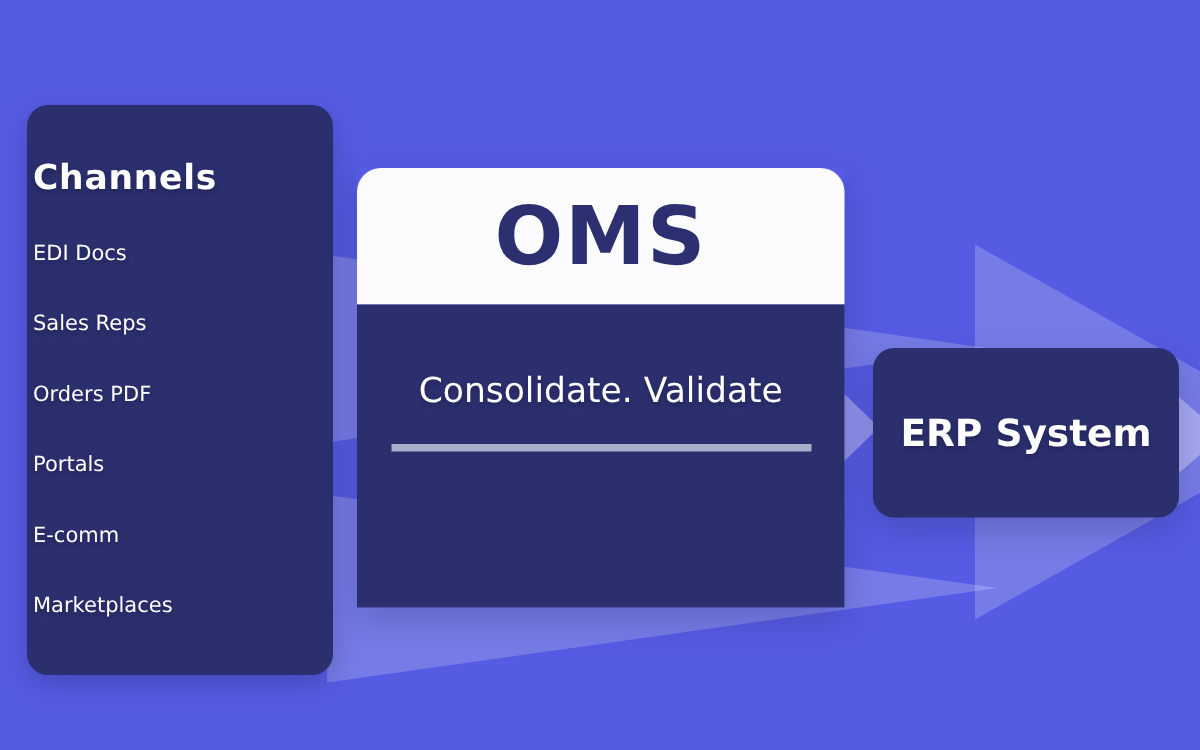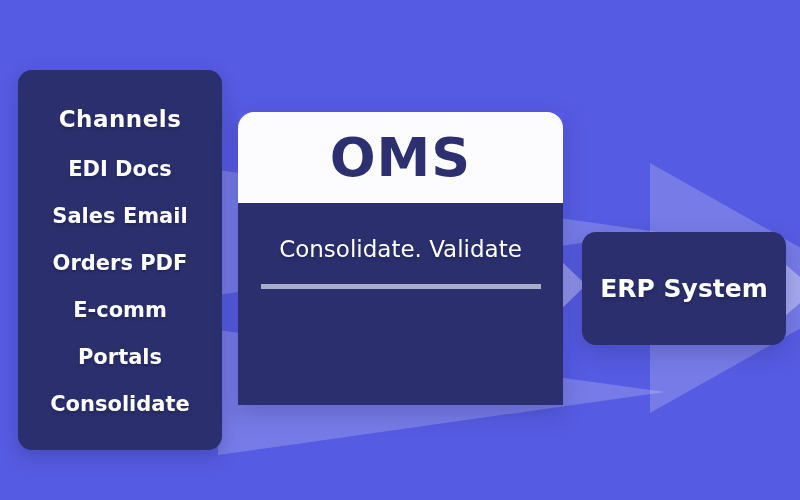--- a/index.html
+++ b/index.html
@@ -12,32 +12,32 @@
   }
   
   #decor-svg{position:absolute;left:0;top:0;width:800px;height:500px;}
 
   
   .panel{
     position:absolute;left:18px;top:70px;width:204px;height:380px;
     background:var(--color-panel,#2B2F6D);
     border-radius:14px;
     box-shadow:0 6px 18px rgba(25,27,70,.25);
-    display:flex;flex-direction:column;align-items:center;
-    padding:23px 16px;box-sizing:border-box;
+    display:flex;flex-direction:column;align-items:flex-start;
+    padding:23px 4px;box-sizing:border-box;
     color:var(--color-text,#fff);
   }
   .panel-title{
     height:52px;display:flex;align-items:center;
     font-size:23px;font-weight:700;letter-spacing:.5px;
     text-shadow:0 2px 3px rgba(25,27,70,.5);
   }
   .panel-item{
     height:47px;display:flex;align-items:center;
-    font-size:21px;font-weight:700;
+    font-size:14px;font-weight:400;
     text-shadow:0 2px 3px rgba(25,27,70,.45);
   }
 
   
   .oms{
     position:absolute;left:238px;top:112px;width:325px;
     box-shadow:0 8px 22px rgba(25,27,70,.22);
   }
   .oms-header{
     height:91px;
@@ -47,21 +47,21 @@
   }
   .oms-title{
     font-size:54px;font-weight:800;letter-spacing:1px;
     color:var(--color-oms_title,#2D3070);
   }
   .oms-body{
     height:202px;
     background:var(--color-card,#2B2F6D);
     color:var(--color-text,#fff);
     display:flex;flex-direction:column;align-items:center;
-    padding-top:24px;box-sizing:border-box;
+    padding-top:36px;box-sizing:border-box;
   }
   .oms-line{
     height:44px;display:flex;align-items:center;
     font-size:23px;font-weight:400;
     text-shadow:0 2px 3px rgba(25,27,70,.45);
   }
   .oms-divider{
     width:280px;height:5px;margin:13px 0;
     background:var(--color-divider,#A9AECB);
     border:none;
@@ -95,25 +95,25 @@
     <polygon points="552,252 552,318 586,285" fill="rgba(255,255,255,0.35)"></polygon>
 
     <polygon points="650,163 650,413 872,288" fill="rgba(255,255,255,0.20)"></polygon>
 
     <polygon points="760,242 760,338 815,290" fill="rgba(255,255,255,0.35)"></polygon>
   </svg>
 
   <div class="panel">
     <div class="panel-title">Channels</div>
     <div class="panel-item">EDI Docs</div>
-    <div class="panel-item">Sales Email</div>
+    <div class="panel-item">Sales Reps</div>
     <div class="panel-item">Orders PDF</div>
+    <div class="panel-item">Portals</div>
     <div class="panel-item">E-comm</div>
-    <div class="panel-item">Portals</div>
-    <div class="panel-item">Consolidate</div>
+    <div class="panel-item">Marketplaces</div>
   </div>
 
   <div class="oms">
     <div class="oms-header">
       <div class="oms-title">OMS</div>
     </div>
     <div class="oms-body">
       <div class="oms-line">Consolidate. Validate</div>
       <div class="oms-divider"></div>
     </div>

